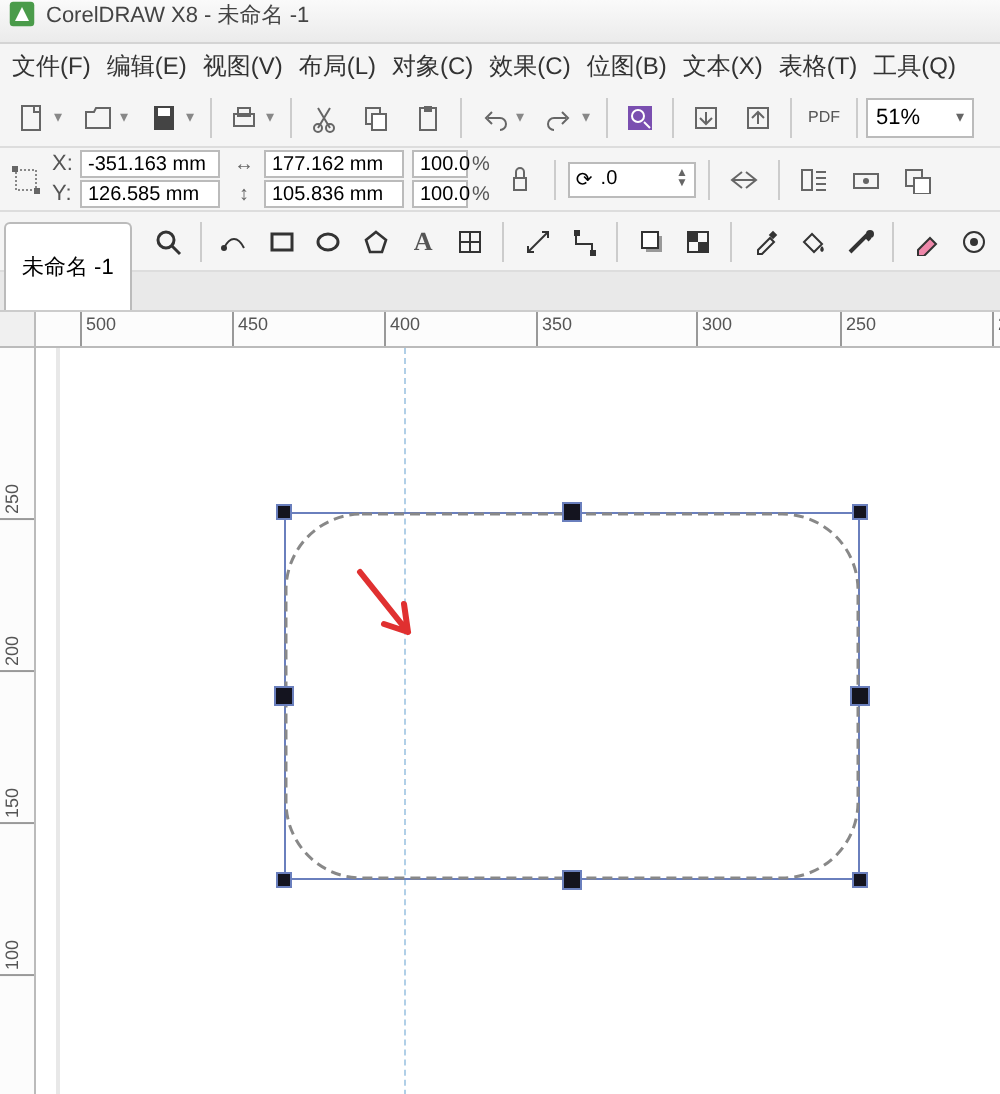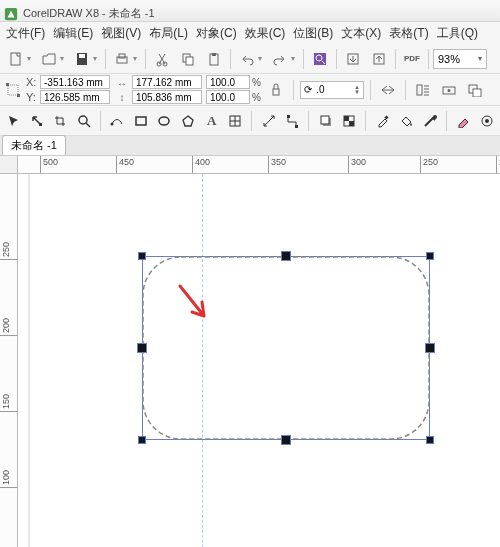--- a/index.html
+++ b/index.html
@@ -1,48 +1,48 @@
 <!DOCTYPE html>
 <html><head>
 <meta charset="utf-8">
 <style>
 * { margin: 0; padding: 0; box-sizing: border-box; font-family: "Microsoft YaHei", Tahoma, sans-serif; }
 body { width: 500px; height: 547px; background: #fff; font-size: 11px; overflow: hidden; position: relative; }
 
-.titlebar { height: 22px; background: linear-gradient(#fafafa,#ebebeb); border-bottom: 1px solid #d4d4d4; display: flex; align-items: flex-end; padding: 0 4px; color: #444; }
+.titlebar { height: 22px; background: linear-gradient(#fafafa,#ebebeb); border-bottom: 1px solid #d4d4d4; display: flex; align-items: flex-start; padding: 0 4px; color: #444; }
 .titlebar .logo { width: 14px; height: 14px; margin-right: 5px; }
 .titlebar svg { display: block; }
 
 .menubar { height: 22px; background: #f5f5f5; display: flex; align-items: center; padding: 0 6px; gap: 8px; color: #333; font-size: 12px; }
 
 .toolbar { height: 30px; background: #f5f5f5; border-bottom: 1px solid #ddd; display: flex; align-items: center; padding: 0 4px; gap: 2px; }
-.tbtn { width: 24px; height: 24px; display: flex; align-items: center; justify-content: center; border: 1px solid transparent; border-radius: 2px; color: #555; font-weight: bold; }
+.tbtn { width: 24px; height: 24px; display: flex; align-items: center; justify-content: center; border: 1px solid transparent; border-radius: 2px; color: #555; }
 .sep { width: 1px; height: 20px; background: #ccc; margin: 0 2px; }
 .dd { width: 8px; color: #888; font-size: 8px; margin-left: -3px; }
 .zoom-box { width: 54px; height: 20px; border: 1px solid #bbb; background: #fff; display: flex; align-items: center; padding: 0 4px; font-size: 11px; }
 .zoom-box .ch { margin-left: auto; font-size: 8px; color: #666; }
 
 .propbar { height: 32px; background: #f5f5f5; border-bottom: 1px solid #ddd; display: flex; align-items: center; padding: 0 4px; gap: 4px; font-size: 11px; }
 .xy-group { display: flex; flex-direction: column; gap: 1px; }
 .xy-row { display: flex; align-items: center; gap: 2px; }
 .lbl { width: 12px; color: #555; }
 .numbox { width: 70px; height: 14px; border: 1px solid #bbb; background: #fff; padding: 0 3px; font-size: 10px; display: flex; align-items: center; }
-.numbox.s { width: 44px; }
+.numbox.s { width: 28px; }
 .pct { color: #555; font-size: 10px; }
 .ico { width: 16px; height: 14px; display: flex; align-items: center; justify-content: center; color: #666; font-size: 10px; }
 .pbtn { width: 22px; height: 22px; display:flex;align-items:center;justify-content:center;border:1px solid transparent;color:#555;}
 .rotbox { display:flex;align-items:center;border:1px solid #bbb;background:#fff;height:18px;padding:0 3px;gap:4px;font-size:10px;width:64px;}
 .rotbox .sp{ margin-left:auto;display:flex;flex-direction:column;font-size:6px;line-height:5px;color:#666;}
 
 .iconbar { height: 30px; background: #f5f5f5; border-bottom: 1px solid #ddd; display: flex; align-items: center; padding: 0 4px; gap: 5px;}
 .ibtn { width: 20px; height: 20px; display:flex;align-items:center;justify-content:center;color:#555;}
 .ibtn svg { display:block; }
 
 .tab-row { height: 20px; background: #e9e9e9; border-bottom: 1px solid #ccc; display:flex;align-items:flex-end;padding-left:2px;}
-.tab { background:#fff;border:1px solid #bbb;border-bottom:none;padding:2px 8px;font-size:11px;border-radius:3px 3px 0 0;}
+.tab { background:#fff;border:1px solid #bbb;border-bottom:none;padding:14px 8px;font-size:11px;border-radius:3px 3px 0 0;}
 
 .work { position: relative; background:#f9a8d4; height: 462px; }
 .ruler-h { position:absolute;top:0;left:18px;right:0;height:18px;background:#fcfcfc;border-bottom:1px solid #bbb;overflow:hidden;}
 .ruler-h .tick { position:absolute;top:0;height:18px;border-left:1px solid #999;font-size:9px;color:#555;padding-left:2px;padding-top:1px;}
 .ruler-v { position:absolute;top:18px;left:0;width:18px;bottom:0;background:#fcfcfc;border-right:1px solid #bbb;overflow:hidden;}
 .ruler-v .tick { position:absolute;left:0;width:18px;border-top:1px solid #999;font-size:9px;color:#555;writing-mode:vertical-rl;transform:rotate(180deg);padding:2px 1px 0 0;}
 .corner { position:absolute;top:0;left:0;width:18px;height:18px;background:#f0f0f0;border-right:1px solid #bbb;border-bottom:1px solid #bbb;}
 .canvas { position:absolute;top:18px;left:18px;right:0;bottom:0;background:#fff;overflow:hidden;}
 .shape { position:absolute;left:124px;top:82px;width:288px;height:184px;}
 .shape svg { width:100%;height:100%;overflow:visible;}
@@ -164,21 +164,21 @@
         <rect x="3" y="3" width="10" height="10" fill="none" stroke="#666"></rect>
         <path d="M8 11V5M5 8l3-3 3 3" fill="none" stroke="#666"></path>
       </svg>
     </div>
   <div class="sep"></div>
   <div class="tbtn" style="font-size:8px;line-height:1;text-align:center;">
       <span>PDF</span>
     </div>
   <div class="sep"></div>
   <div class="zoom-box">
-      <span>93%</span>
+      <span>51%</span>
       <span class="ch">▾</span>
     </div>
 </div>
 
 <div class="propbar">
   <div class="tbtn" style="width:18px;">
       <svg width="14" height="14">
         <rect x="2" y="2" width="10" height="10" fill="none" stroke="#888" stroke-dasharray="1"></rect>
         <rect x="0" y="0" width="3" height="3" fill="#666"></rect>
         <rect x="11" y="11" width="3" height="3" fill="#666"></rect>

